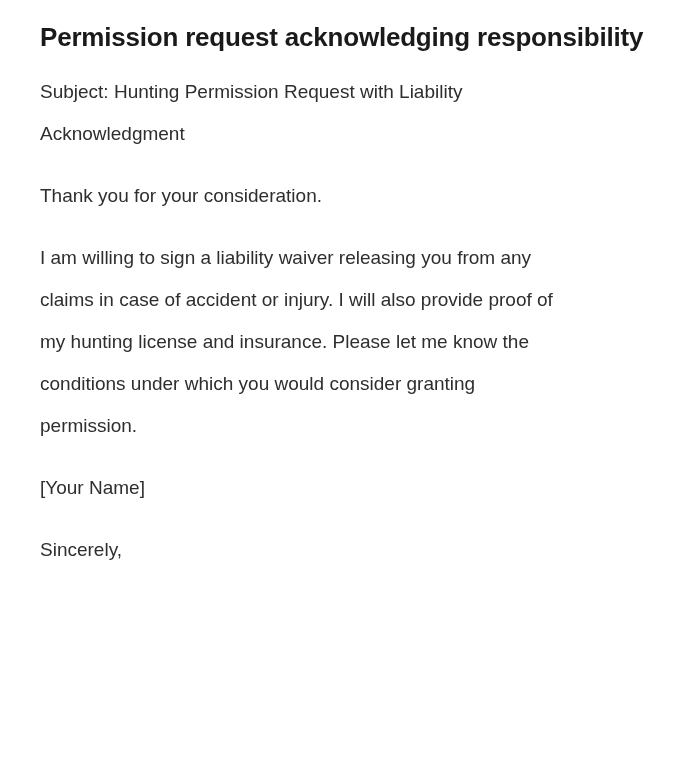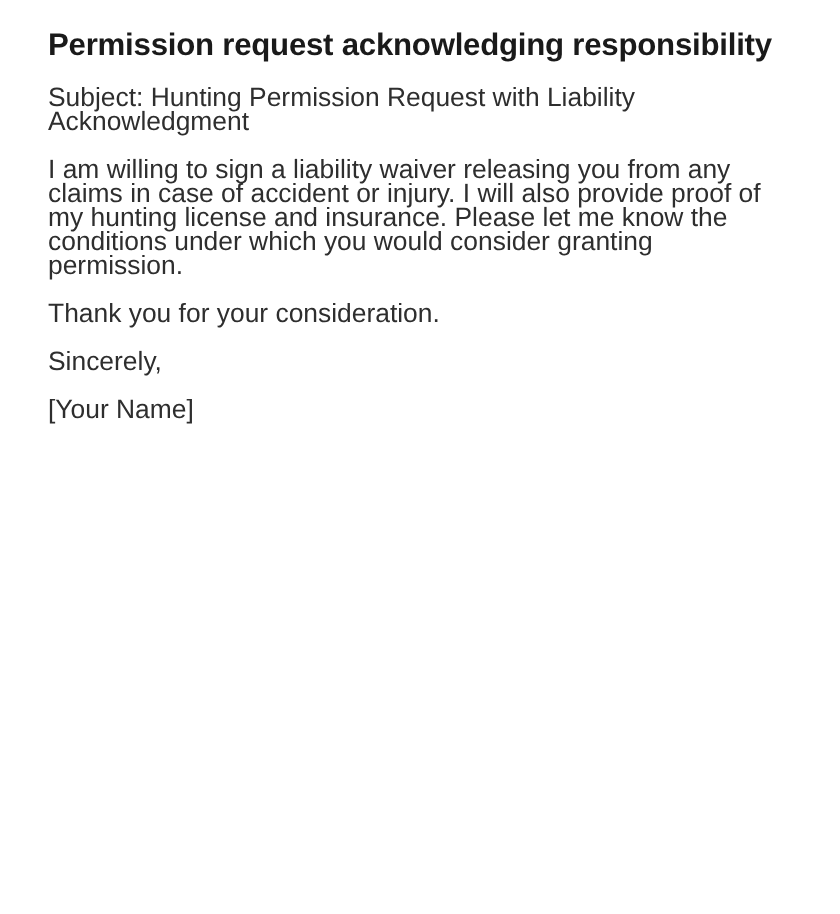--- a/index.html
+++ b/index.html
@@ -22,42 +22,42 @@
   .doc-title {
     margin: 0 0 17px 0;
     font-size: 26px;
     line-height: 33px;
     font-weight: 700;
     letter-spacing: -0.2px;
     color: var(--title-color, #1a1a1a);
   }
   .doc-paragraph {
     margin: 0 0 20px 0;
-    font-size: 22px;
-    line-height: 20px;
+    font-size: 19px;
+    line-height: 42px;
     font-weight: 400;
     color: var(--text-color, #2e2e2e);
     white-space: pre-line; 
   }
 </style>
 </head>
 <body>
 
 <div class="page">
   <h1 class="doc-title">Permission request acknowledging responsibility</h1>
 
   <p class="doc-paragraph">Subject: Hunting Permission Request with Liability
 Acknowledgment</p>
 
 
 
+  <p class="doc-paragraph">Thank you for your consideration.</p>
+
   <p class="doc-paragraph">I am willing to sign a liability waiver releasing you from any
 claims in case of accident or injury. I will also provide proof of
 my hunting license and insurance. Please let me know the
 conditions under which you would consider granting
 permission.</p>
 
-  <p class="doc-paragraph">Thank you for your consideration.</p>
+  <p class="doc-paragraph">[Your Name]</p>
 
   <p class="doc-paragraph">Sincerely,</p>
-
-  <p class="doc-paragraph">[Your Name]</p>
 </div>
 
 </body></html>

